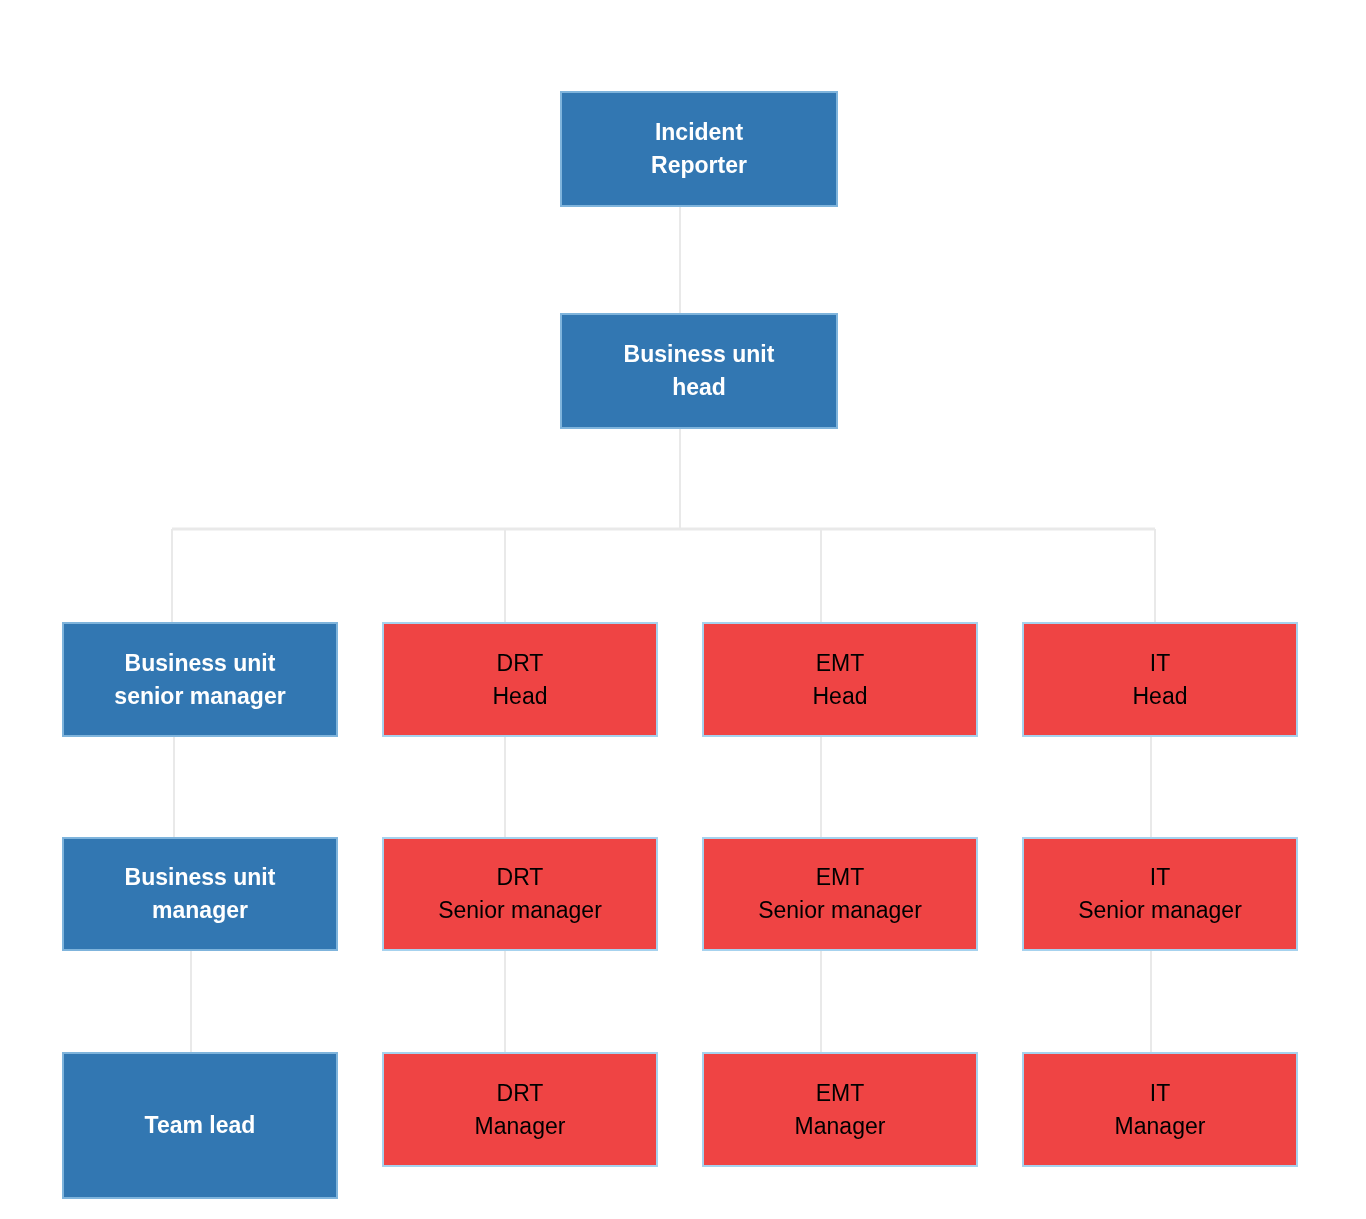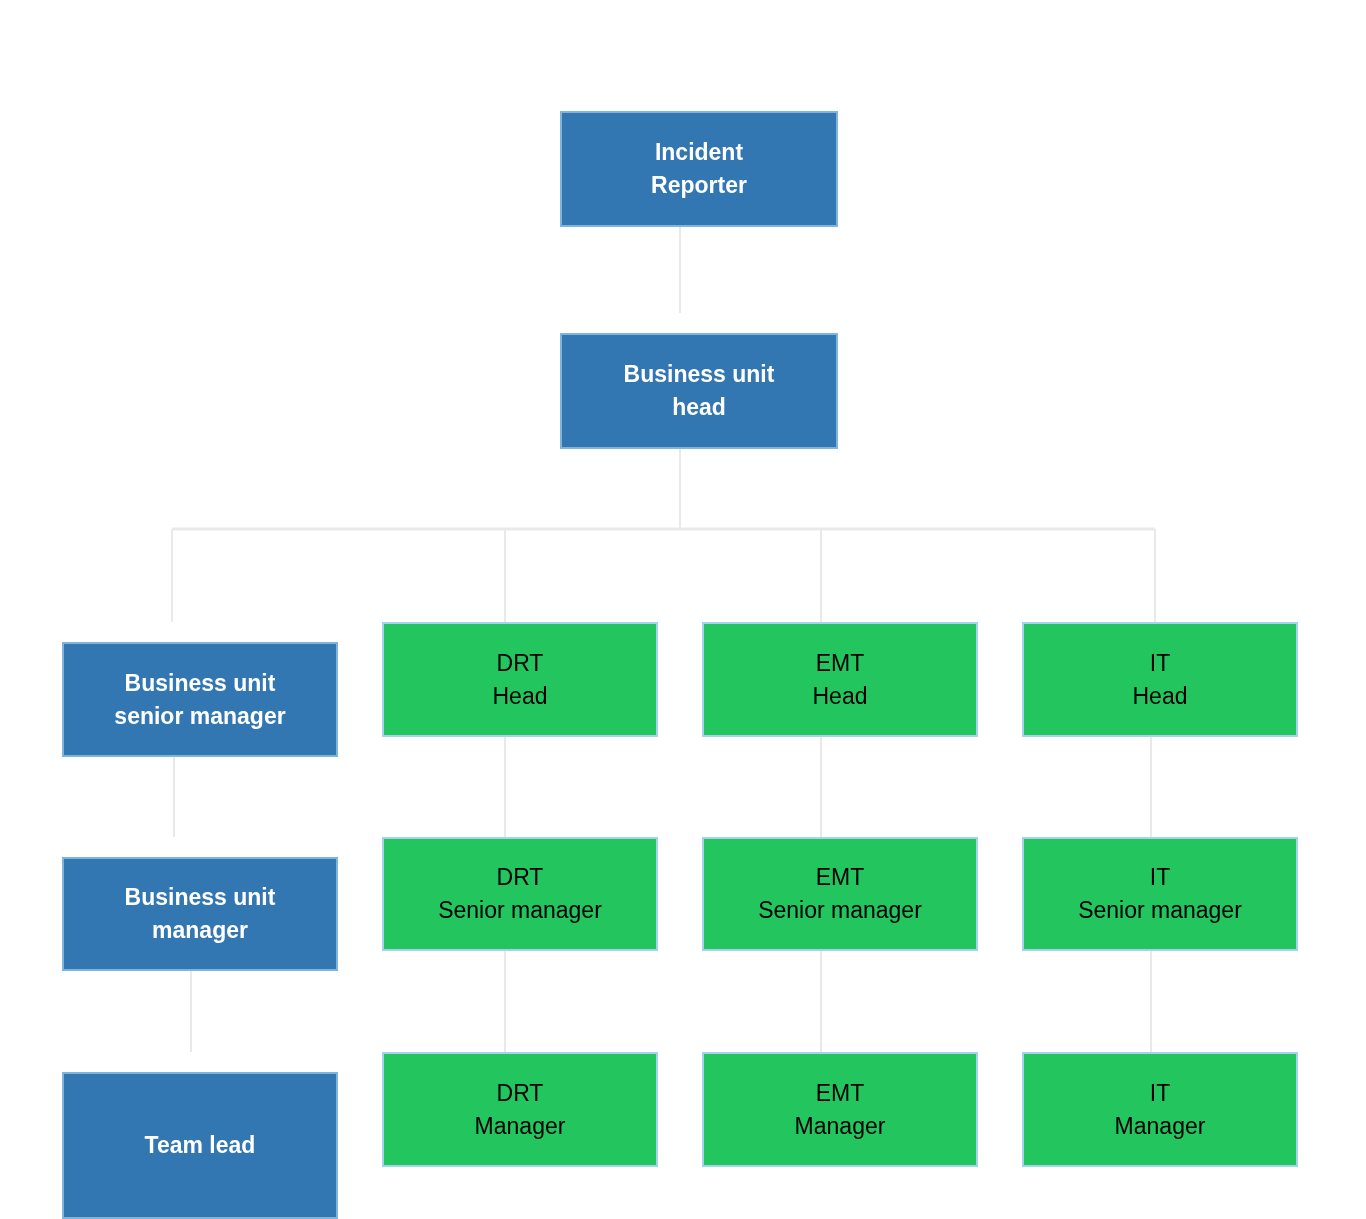--- a/index.html
+++ b/index.html
@@ -40,27 +40,26 @@
   }
   .node .node-label {
     white-space: pre-line;
     font-size: 23px;
     line-height: 33px;
   }
   .node.primary {
     background: #3277b2;
     border: 2px solid #7fb4dc;
     color: #ffffff;
-    margin-top: 20px;
   }
   .node.primary .node-label {
     font-weight: bold;
   }
   .node.secondary {
-    background: #22c55e;
+    background: #ef4444;
     border: 2px solid #a6d2ee;
     color: #000000;
   }
 </style>
 </head>
 <body>
 
 <div class="canvas">
 
   <svg class="connectors" viewBox="0 0 1366 1219">

